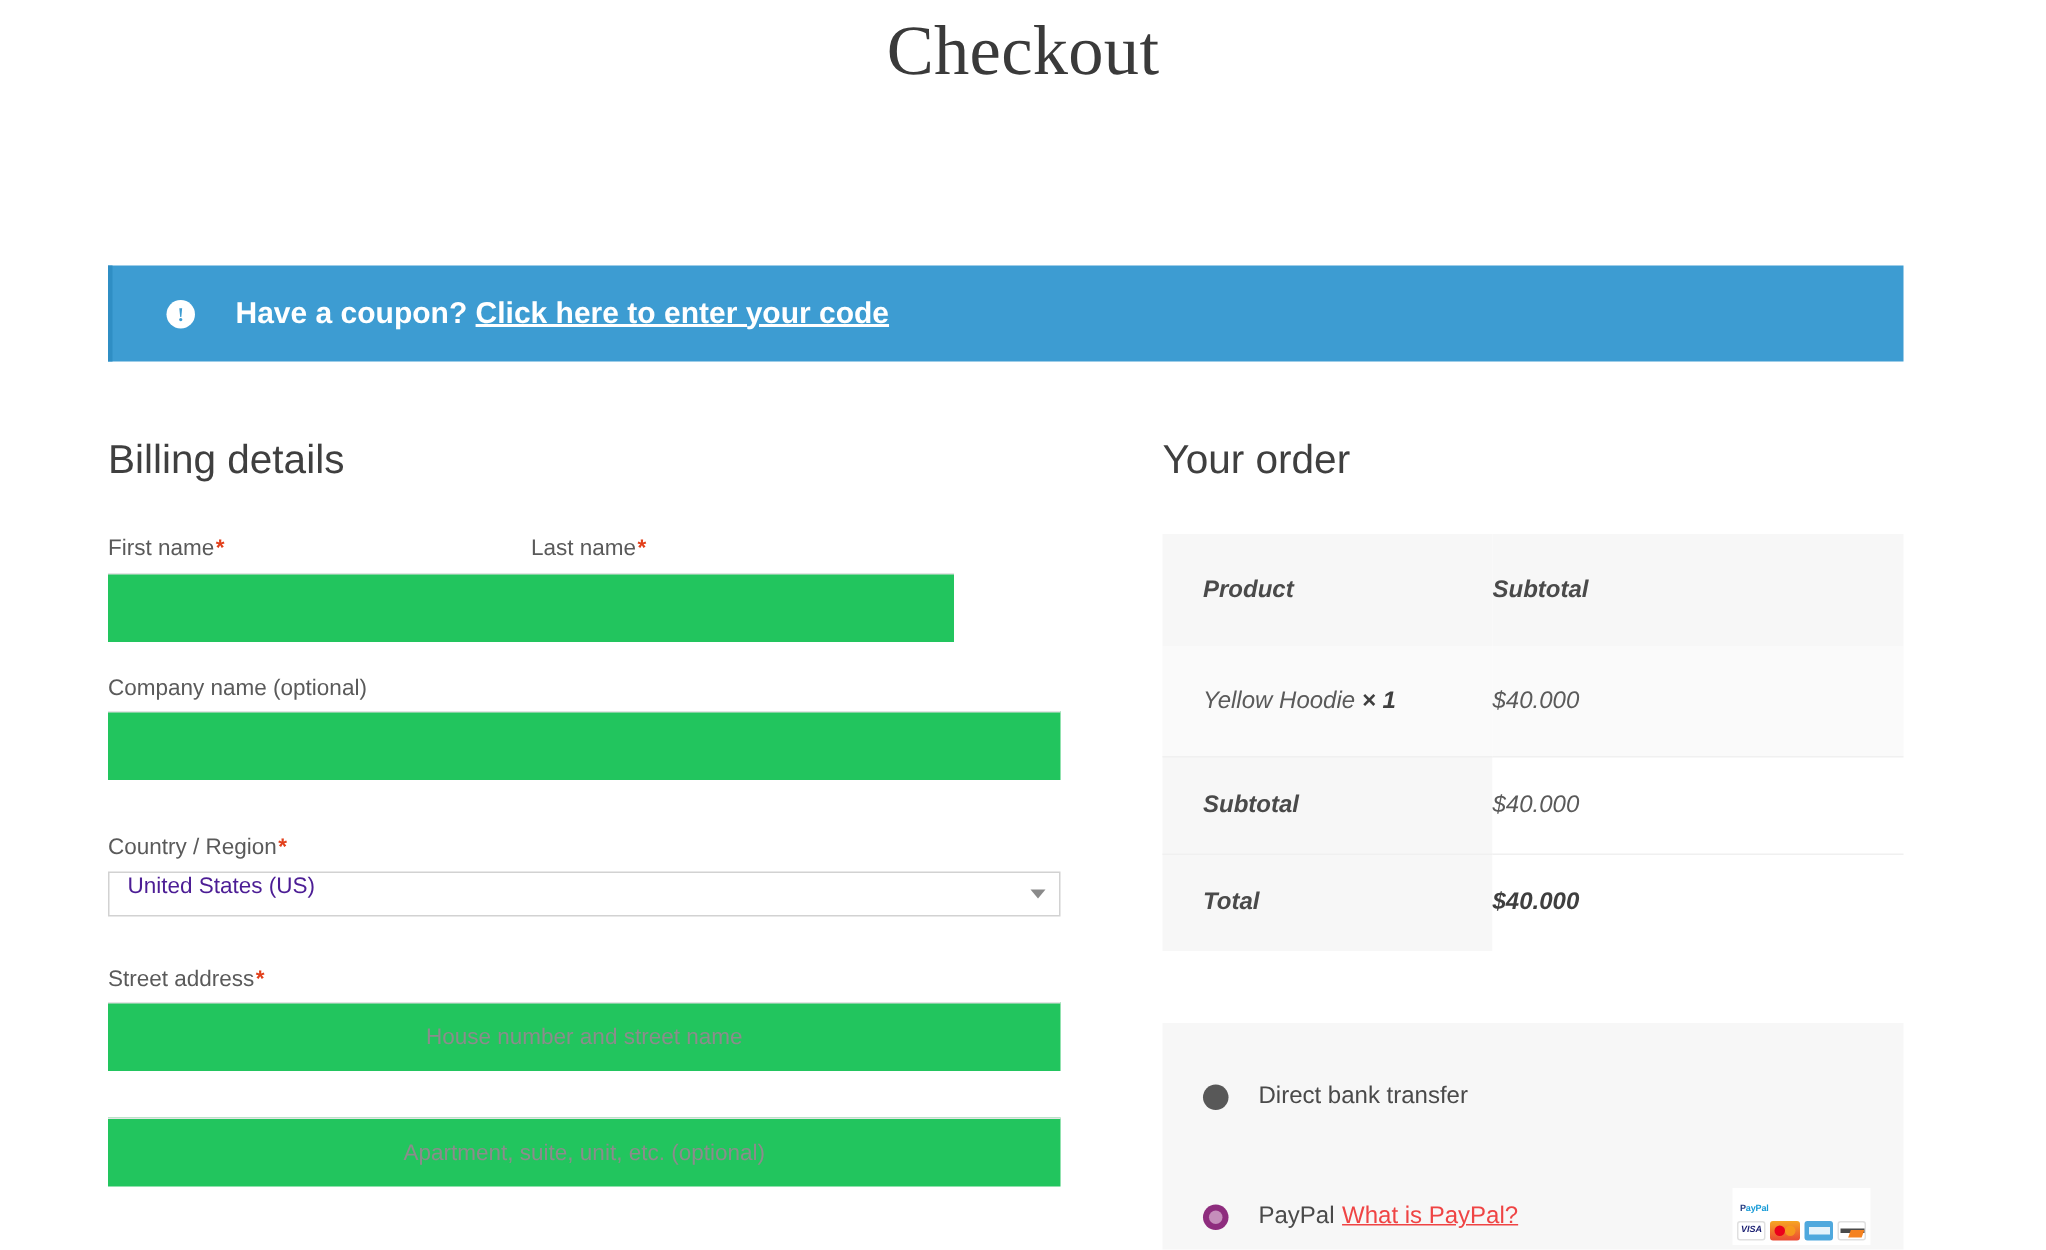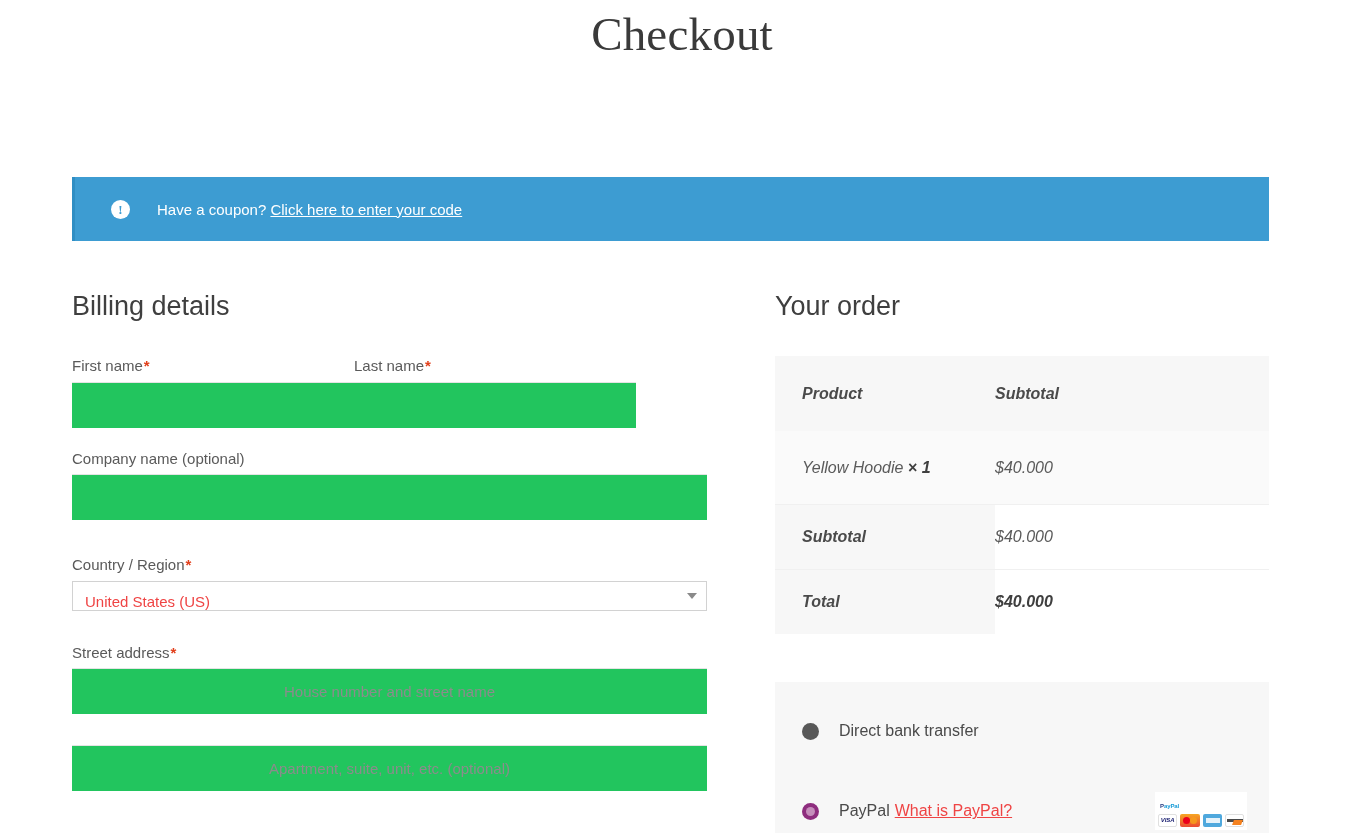--- a/index.html
+++ b/index.html
@@ -55,23 +55,23 @@
     color: #3d9cd2;
     font-size: 13px;
     font-weight: 700;
     line-height: 19px;
     text-align: center;
     flex: 0 0 auto;
     font-family: "Liberation Serif", serif;
   }
   .coupon-text {
     margin-left: 27px;
-    font-size: 15px;
+    font-size: 20px;
     color: #ffffff;
-    font-weight: 400;
+    font-weight: 700;
     white-space: nowrap;
   }
   .coupon-link {
     color: #ffffff;
     text-decoration: underline;
     cursor: pointer;
   }
 
   
   .col-left {
@@ -127,28 +127,28 @@
     font-size: 15px;
     color: #4a4a4a;
     outline: none;
     text-align: center;
   }
   .text-input::placeholder { color: #8c8c8c; opacity: 1; }
 
   .select-wrap { position: relative; width: 635px; }
   .select-box {
     display: flex;
-    align-items: flex-end;
+    align-items: flex-start;
     width: 100%;
     height: 30px;
     background: #ffffff;
     border: 1px solid #d2d2d2;
     padding: 0 12px;
     font-size: 15px;
-    color: #ef4444;
+    color: #4c1d95;
   }
   .select-arrow {
     position: absolute;
     right: 10px;
     top: 50%;
     transform: translateY(-50%);
     width: 0;
     height: 0;
     border-left: 5px solid transparent;
     border-right: 5px solid transparent;

